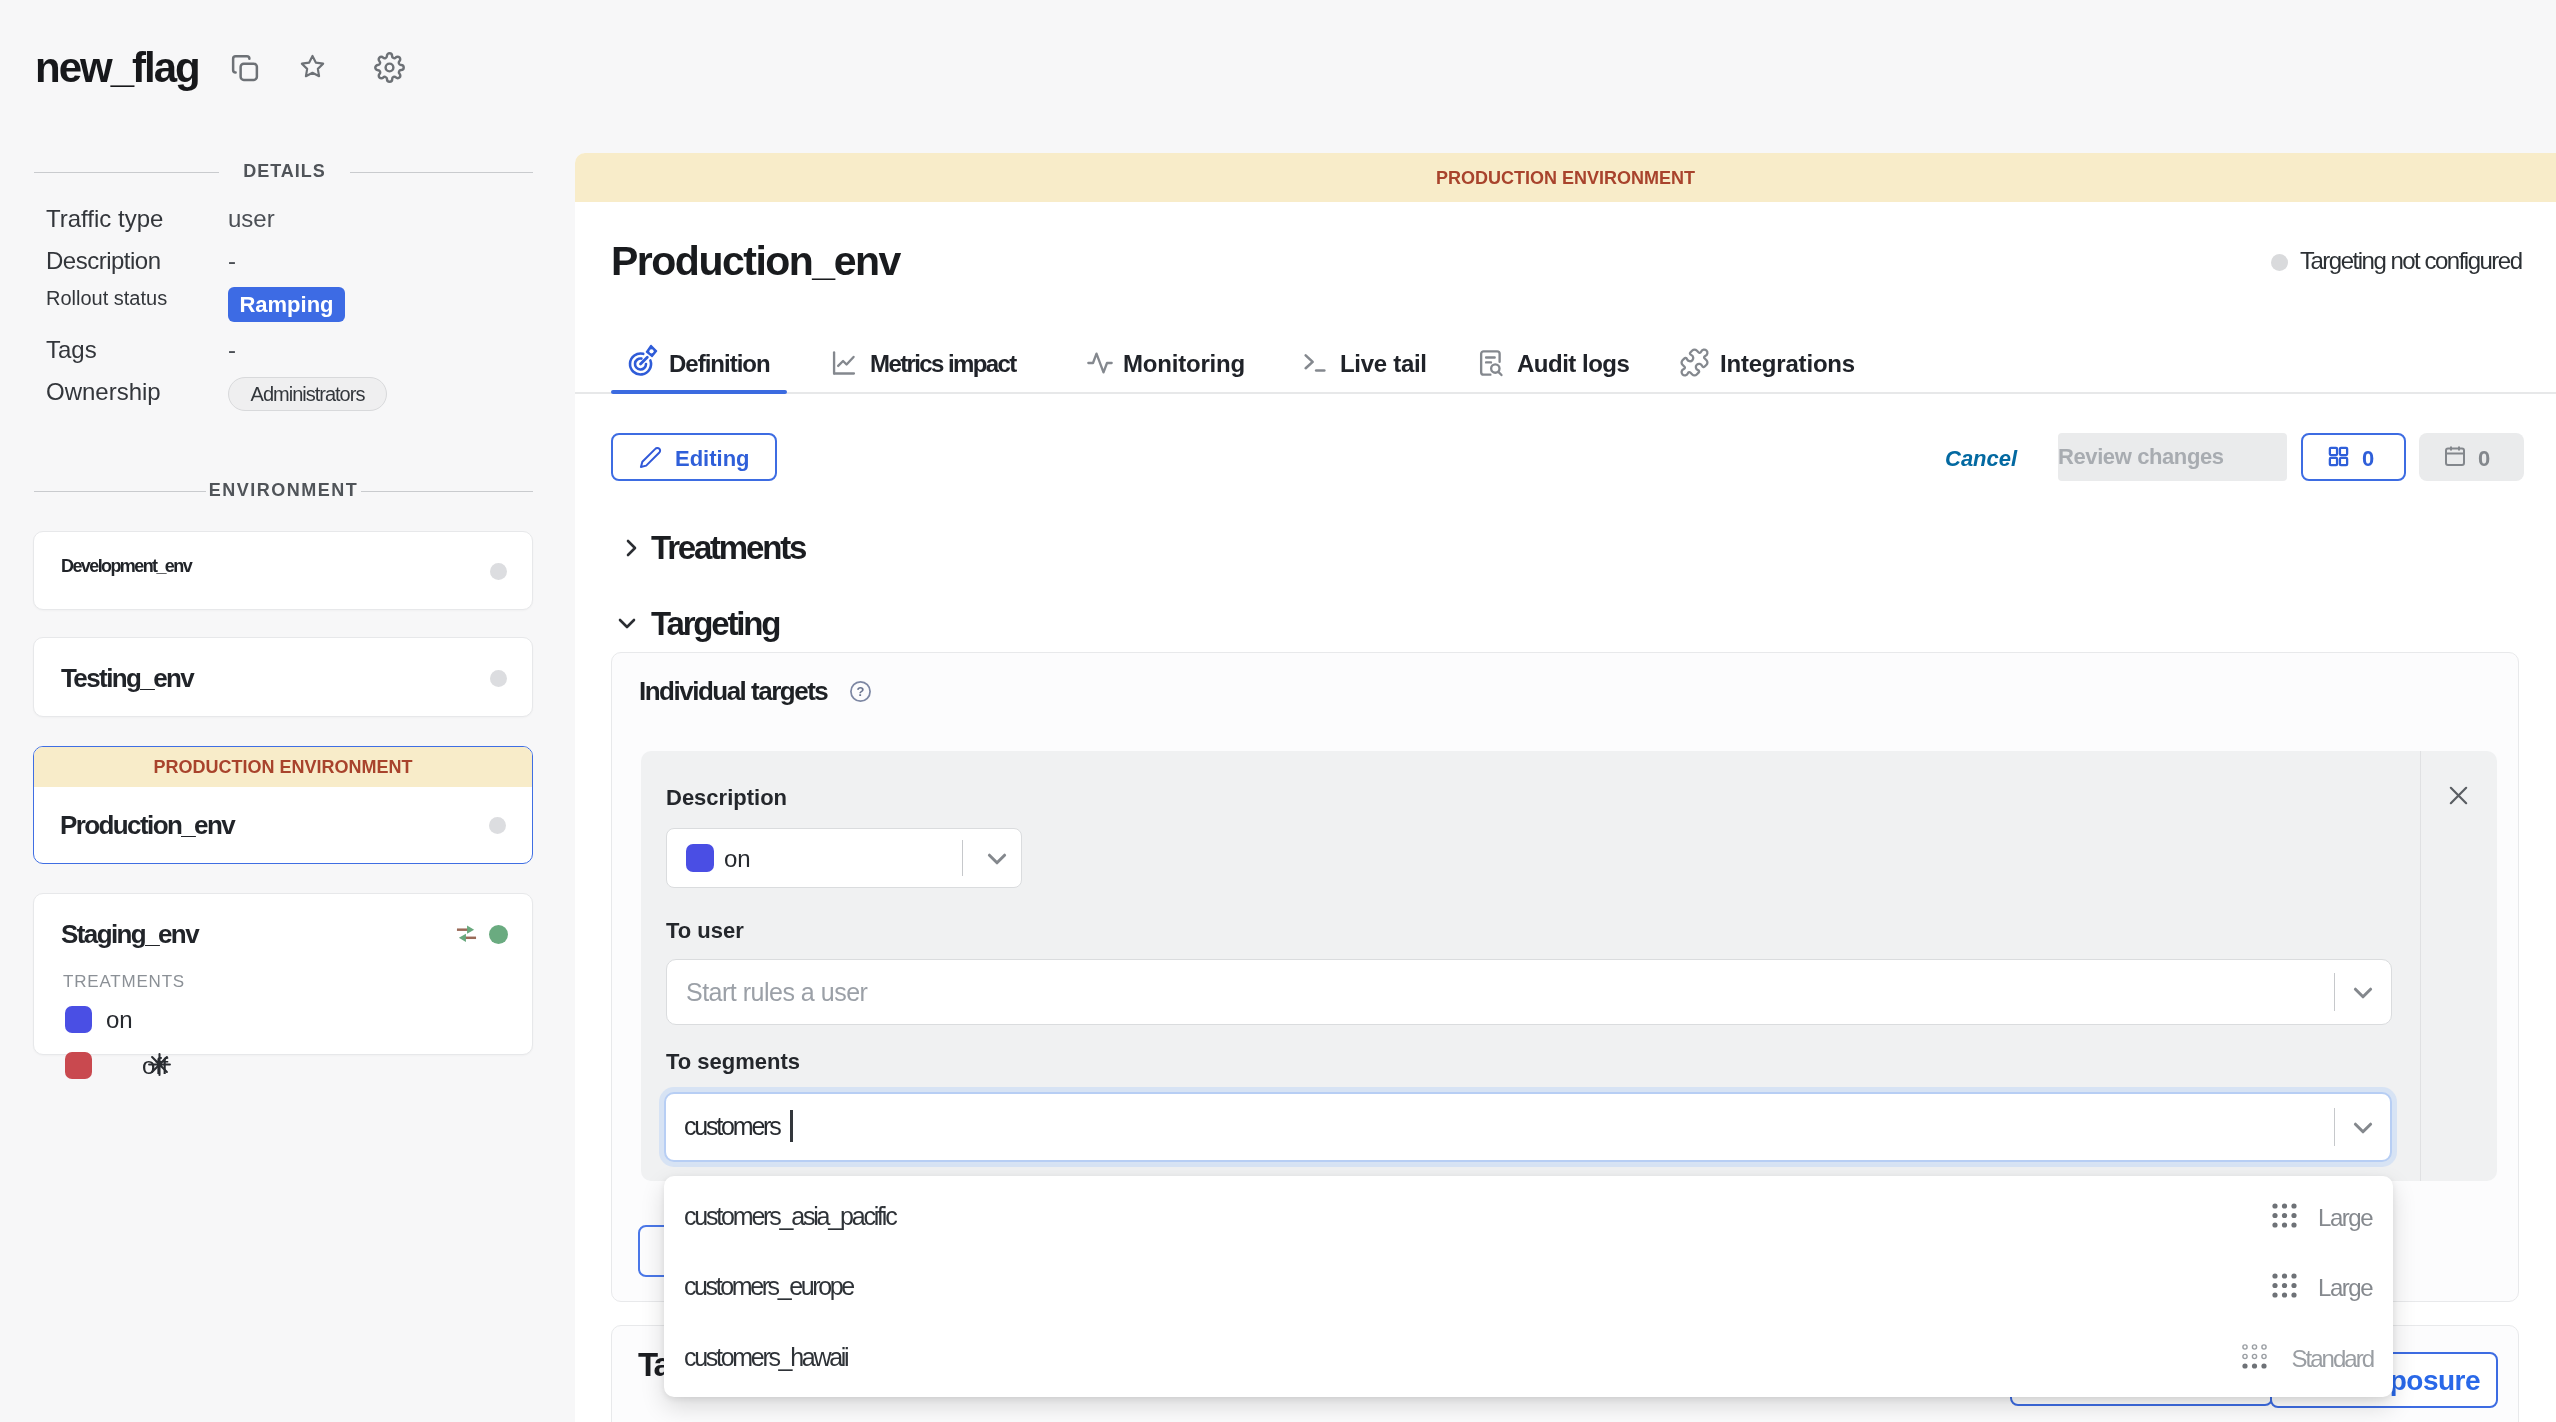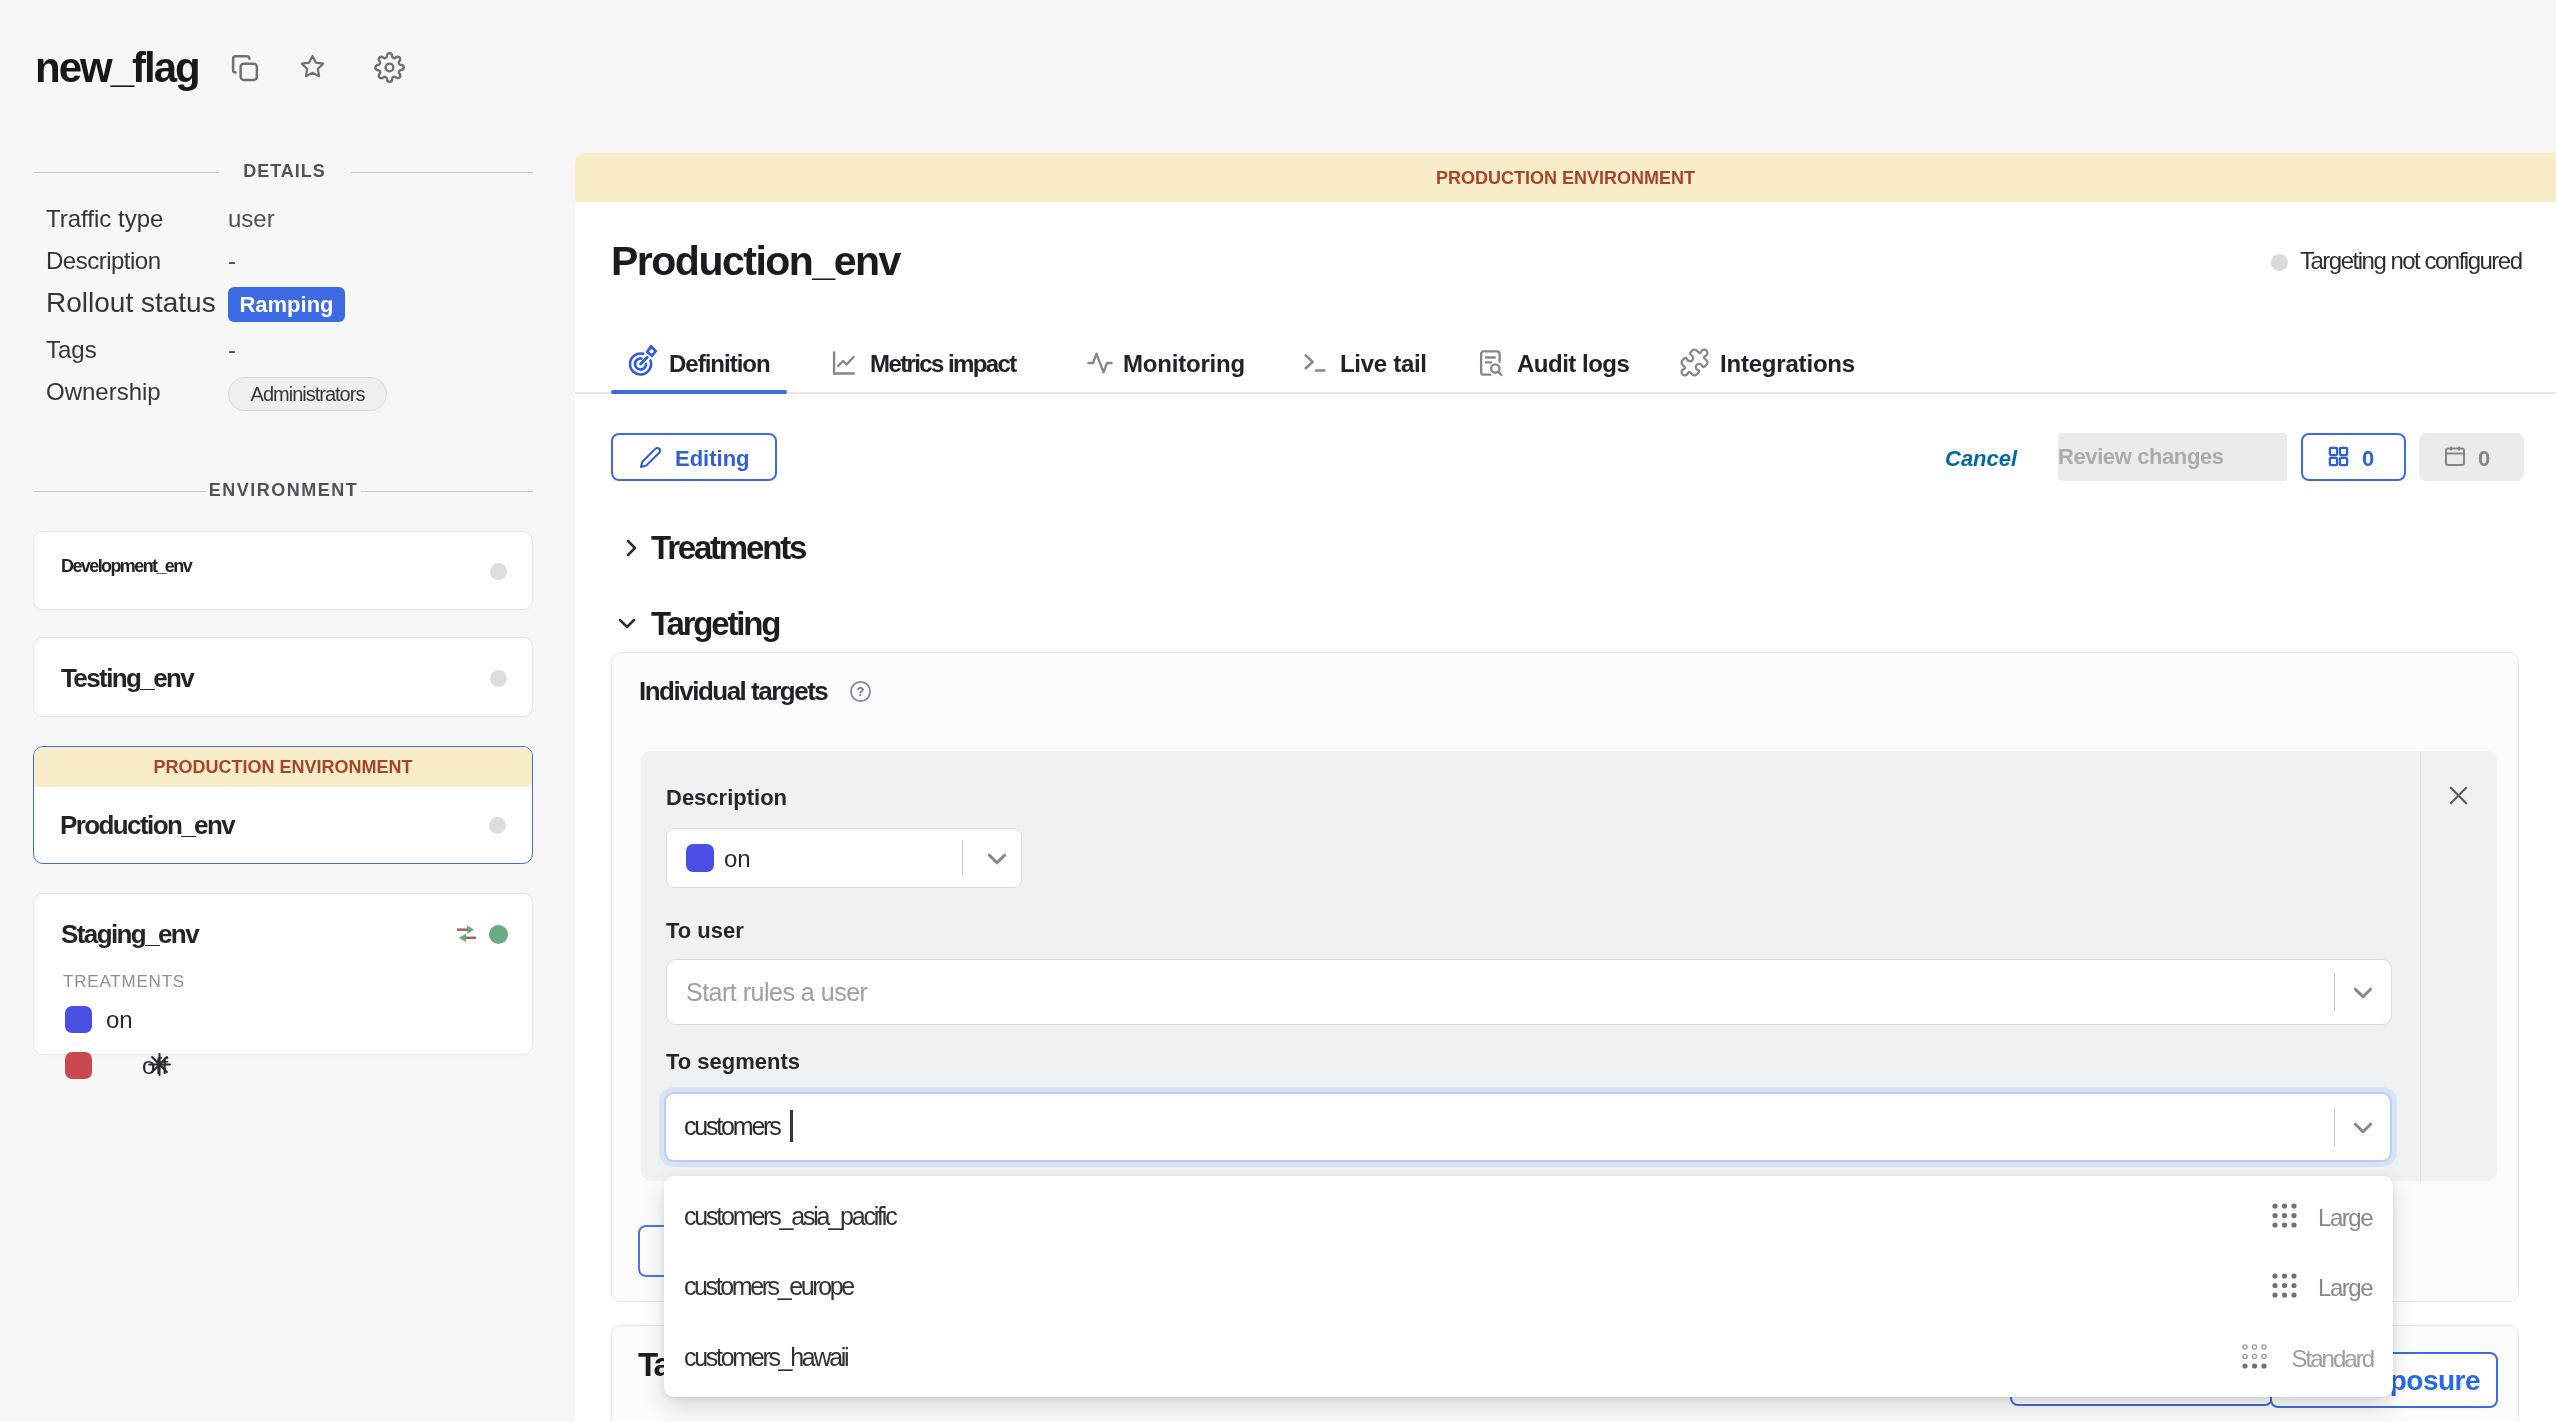--- a/index.html
+++ b/index.html
@@ -30,21 +30,21 @@
   </svg>
 
   <div class="abs" style="left:34px;top:172px;width:185px;height:1px;background:#c9cbce;"></div>
   <div class="abs" style="left:219px;top:161px;width:131px;text-align:center;font-size:18px;font-weight:bold;color:#505459;letter-spacing:1px;">DETAILS</div>
   <div class="abs" style="left:350px;top:172px;width:183px;height:1px;background:#c9cbce;"></div>
 
   <div class="abs" style="left:46px;top:205px;font-size:24px;color:#33363b;">Traffic type</div>
   <div class="abs" style="left:228px;top:205px;font-size:24px;color:#4b4f55;">user</div>
   <div class="abs" style="left:46px;top:247px;font-size:24px;color:#33363b;letter-spacing:-0.5px;">Description</div>
   <div class="abs" style="left:228px;top:247px;font-size:24px;color:#4b4f55;">-</div>
-  <div class="abs" style="left:46px;top:287px;font-size:28px;color:#33363b;">Rollout status</div>
+  <div class="abs" style="left:46px;top:287px;font-size:20px;color:#33363b;">Rollout status</div>
   <div class="abs" style="left:228px;top:287px;width:117px;height:35px;background:#3d6be4;border-radius:6px;color:#fff;font-size:22px;font-weight:bold;text-align:center;line-height:35px;">Ramping</div>
   <div class="abs" style="left:46px;top:336px;font-size:24px;color:#33363b;">Tags</div>
   <div class="abs" style="left:228px;top:336px;font-size:24px;color:#4b4f55;">-</div>
   <div class="abs" style="left:46px;top:378px;font-size:24px;color:#33363b;">Ownership</div>
   <div class="abs" style="left:228px;top:377px;width:159px;height:34px;background:#efeff0;border:1px solid #d8d9db;border-radius:17px;color:#33373c;font-size:20px;letter-spacing:-1px;text-align:center;line-height:32px;">Administrators</div>
 
   <div class="abs" style="left:34px;top:491px;width:172px;height:1px;background:#c9cbce;"></div>
   <div class="abs" style="left:206px;top:480px;width:155px;text-align:center;font-size:18px;font-weight:bold;color:#505459;letter-spacing:1.5px;">ENVIRONMENT</div>
   <div class="abs" style="left:361px;top:491px;width:172px;height:1px;background:#c9cbce;"></div>
 

